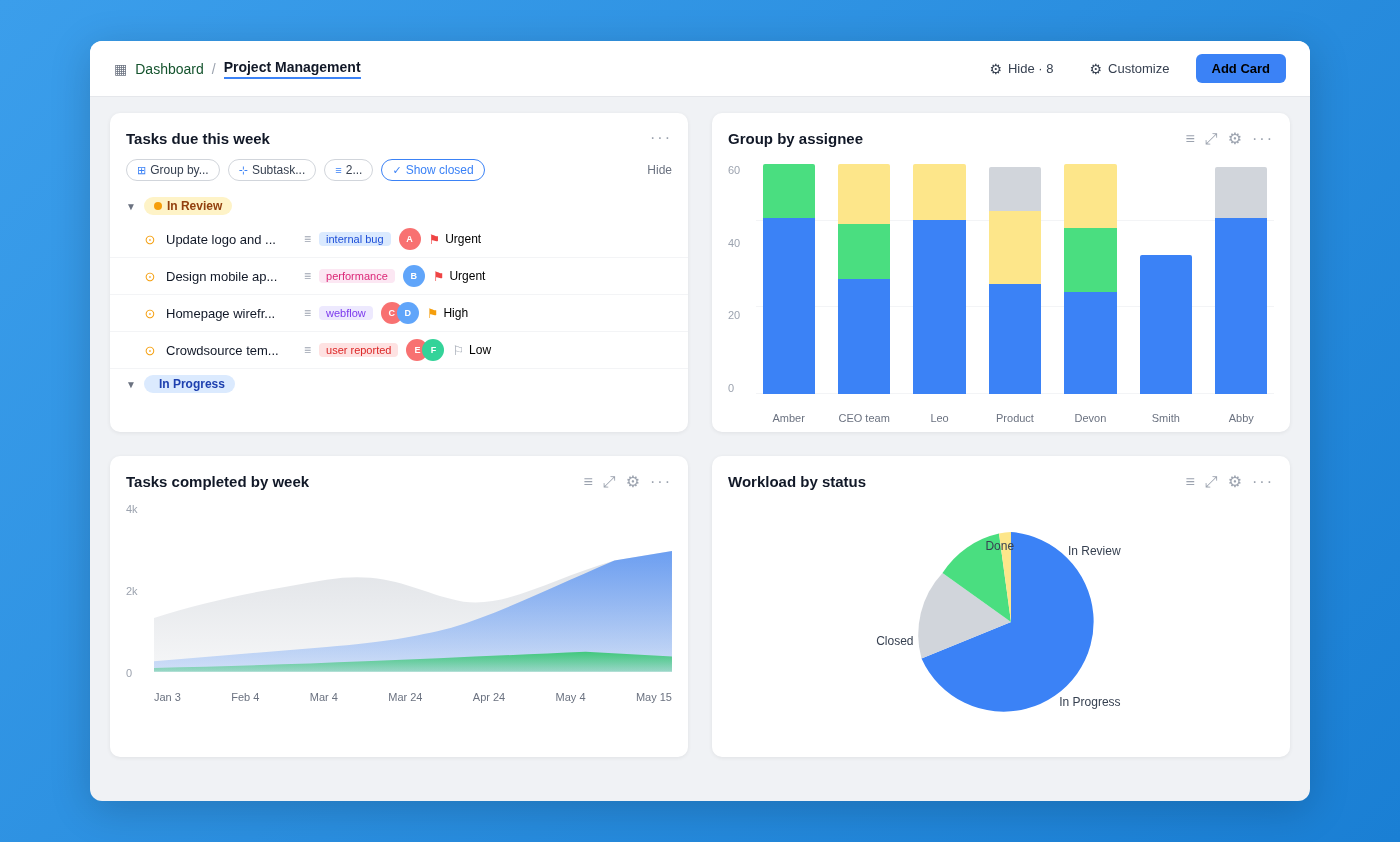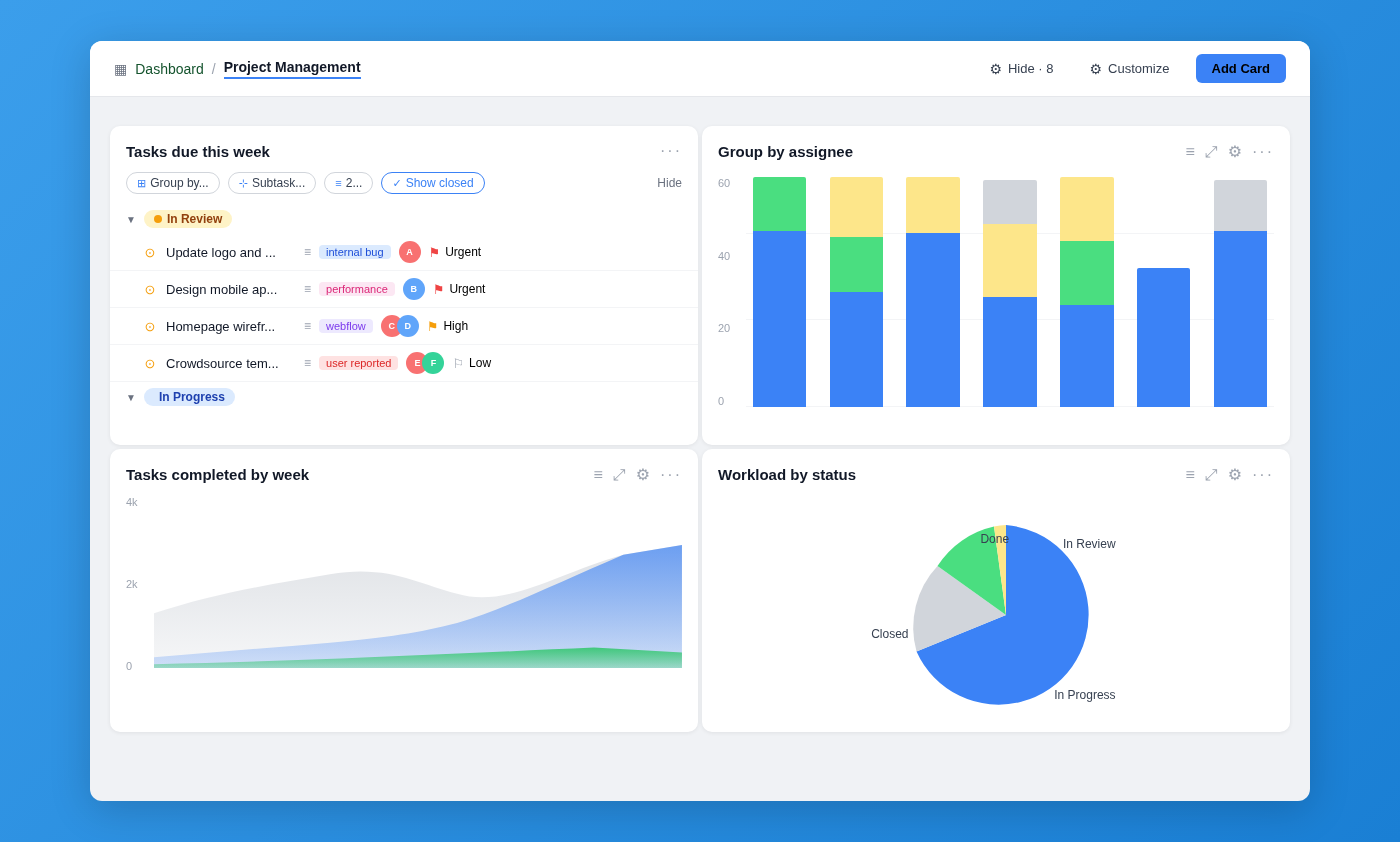--- a/index.html
+++ b/index.html
@@ -62,23 +62,22 @@
       padding: 7px 16px;
       font-size: 13px;
       font-weight: 600;
       cursor: pointer;
     }
     
     .dashboard-grid {
       display: grid;
       grid-template-columns: 1fr 1fr;
       grid-template-rows: auto auto;
-      gap: 4px;
+      gap: 24px;
       padding: 16px 20px 20px;
-      margin-top: 13px;
     }
     .card {
       background: #fff;
       border-radius: 10px;
       box-shadow: 0 1px 4px rgba(0,0,0,0.07);
       overflow: hidden;
     }
     .card-header {
       display: flex;
       align-items: center;
@@ -305,21 +304,21 @@
     .area-x-labels {
       position: absolute;
       left: 28px; right: 0; bottom: 0;
       display: flex; justify-content: space-between;
       padding: 0 0;
     }
     .area-x-label { font-size: 11px; color: #6b7280; }
     
     .workload-card { grid-row: 2; grid-column: 2; }
     .workload-chart-area {
-      padding: 8px 16px 2px;
+      padding: 8px 16px 20px;
       display: flex;
       align-items: flex-start;
       justify-content: center;
       text-decoration: underline;
     }
     .pie-wrapper {
       position: relative;
       width: 260px;
       height: 230px;
     }
@@ -527,20 +526,29 @@
                 </div>
               </div>
               <div class="bar-group">
                 <div class="bar-stack" style="height: 227.333px;">
                   <div class="bar-segment" style="height: 176px; background: rgb(59, 130, 246);"></div>
                   <div class="bar-segment" style="height: 51.3333px; background: rgb(209, 213, 219);"></div>
                 </div>
               </div>
             </div>
 
+          <div class="x-axis-labels" id="x-labels">
+              <span class="x-label">Amber</span>
+              <span class="x-label">CEO team</span>
+              <span class="x-label">Leo</span>
+              <span class="x-label">Product</span>
+              <span class="x-label">Devon</span>
+              <span class="x-label">Smith</span>
+              <span class="x-label">Abby</span>
+            </div>
         </div>
       </div>
     </div>
 
     <div class="card completed-card">
       <div class="card-header">
         <span class="card-title">Tasks completed by week</span>
         <div class="card-actions">
           <span>≡</span>
           <span>⤢</span>
@@ -571,20 +579,29 @@
                 <stop offset="100%" stop-color="#22c55e" stop-opacity="0.3"></stop>
               </linearGradient>
             </defs>
 
             <path d="M0,120 C60,100 120,90 180,80 C240,70 270,90 310,100 C360,115 410,80 480,60 L540,50 L540,176 L0,176 Z" fill="url(#grayGrad)"></path>
 
             <path d="M0,165 C60,160 120,155 180,150 C240,145 270,140 310,130 C360,115 410,90 480,60 L540,50 L540,176 L0,176 Z" fill="url(#blueGrad)"></path>
 
             <path d="M0,172 C80,170 150,168 220,165 C300,162 380,158 450,155 L540,160 L540,176 L0,176 Z" fill="url(#greenGrad)"></path>
           </svg>
+          <div class="area-x-labels">
+            <span class="area-x-label">Jan 3</span>
+            <span class="area-x-label">Feb 4</span>
+            <span class="area-x-label">Mar 4</span>
+            <span class="area-x-label">Mar 24</span>
+            <span class="area-x-label">Apr 24</span>
+            <span class="area-x-label">May 4</span>
+            <span class="area-x-label">May 15</span>
+          </div>
         </div>
       </div>
     </div>
 
     <div class="card workload-card">
       <div class="card-header">
         <span class="card-title">Workload by status</span>
         <div class="card-actions">
           <span>≡</span>
           <span>⤢</span>

